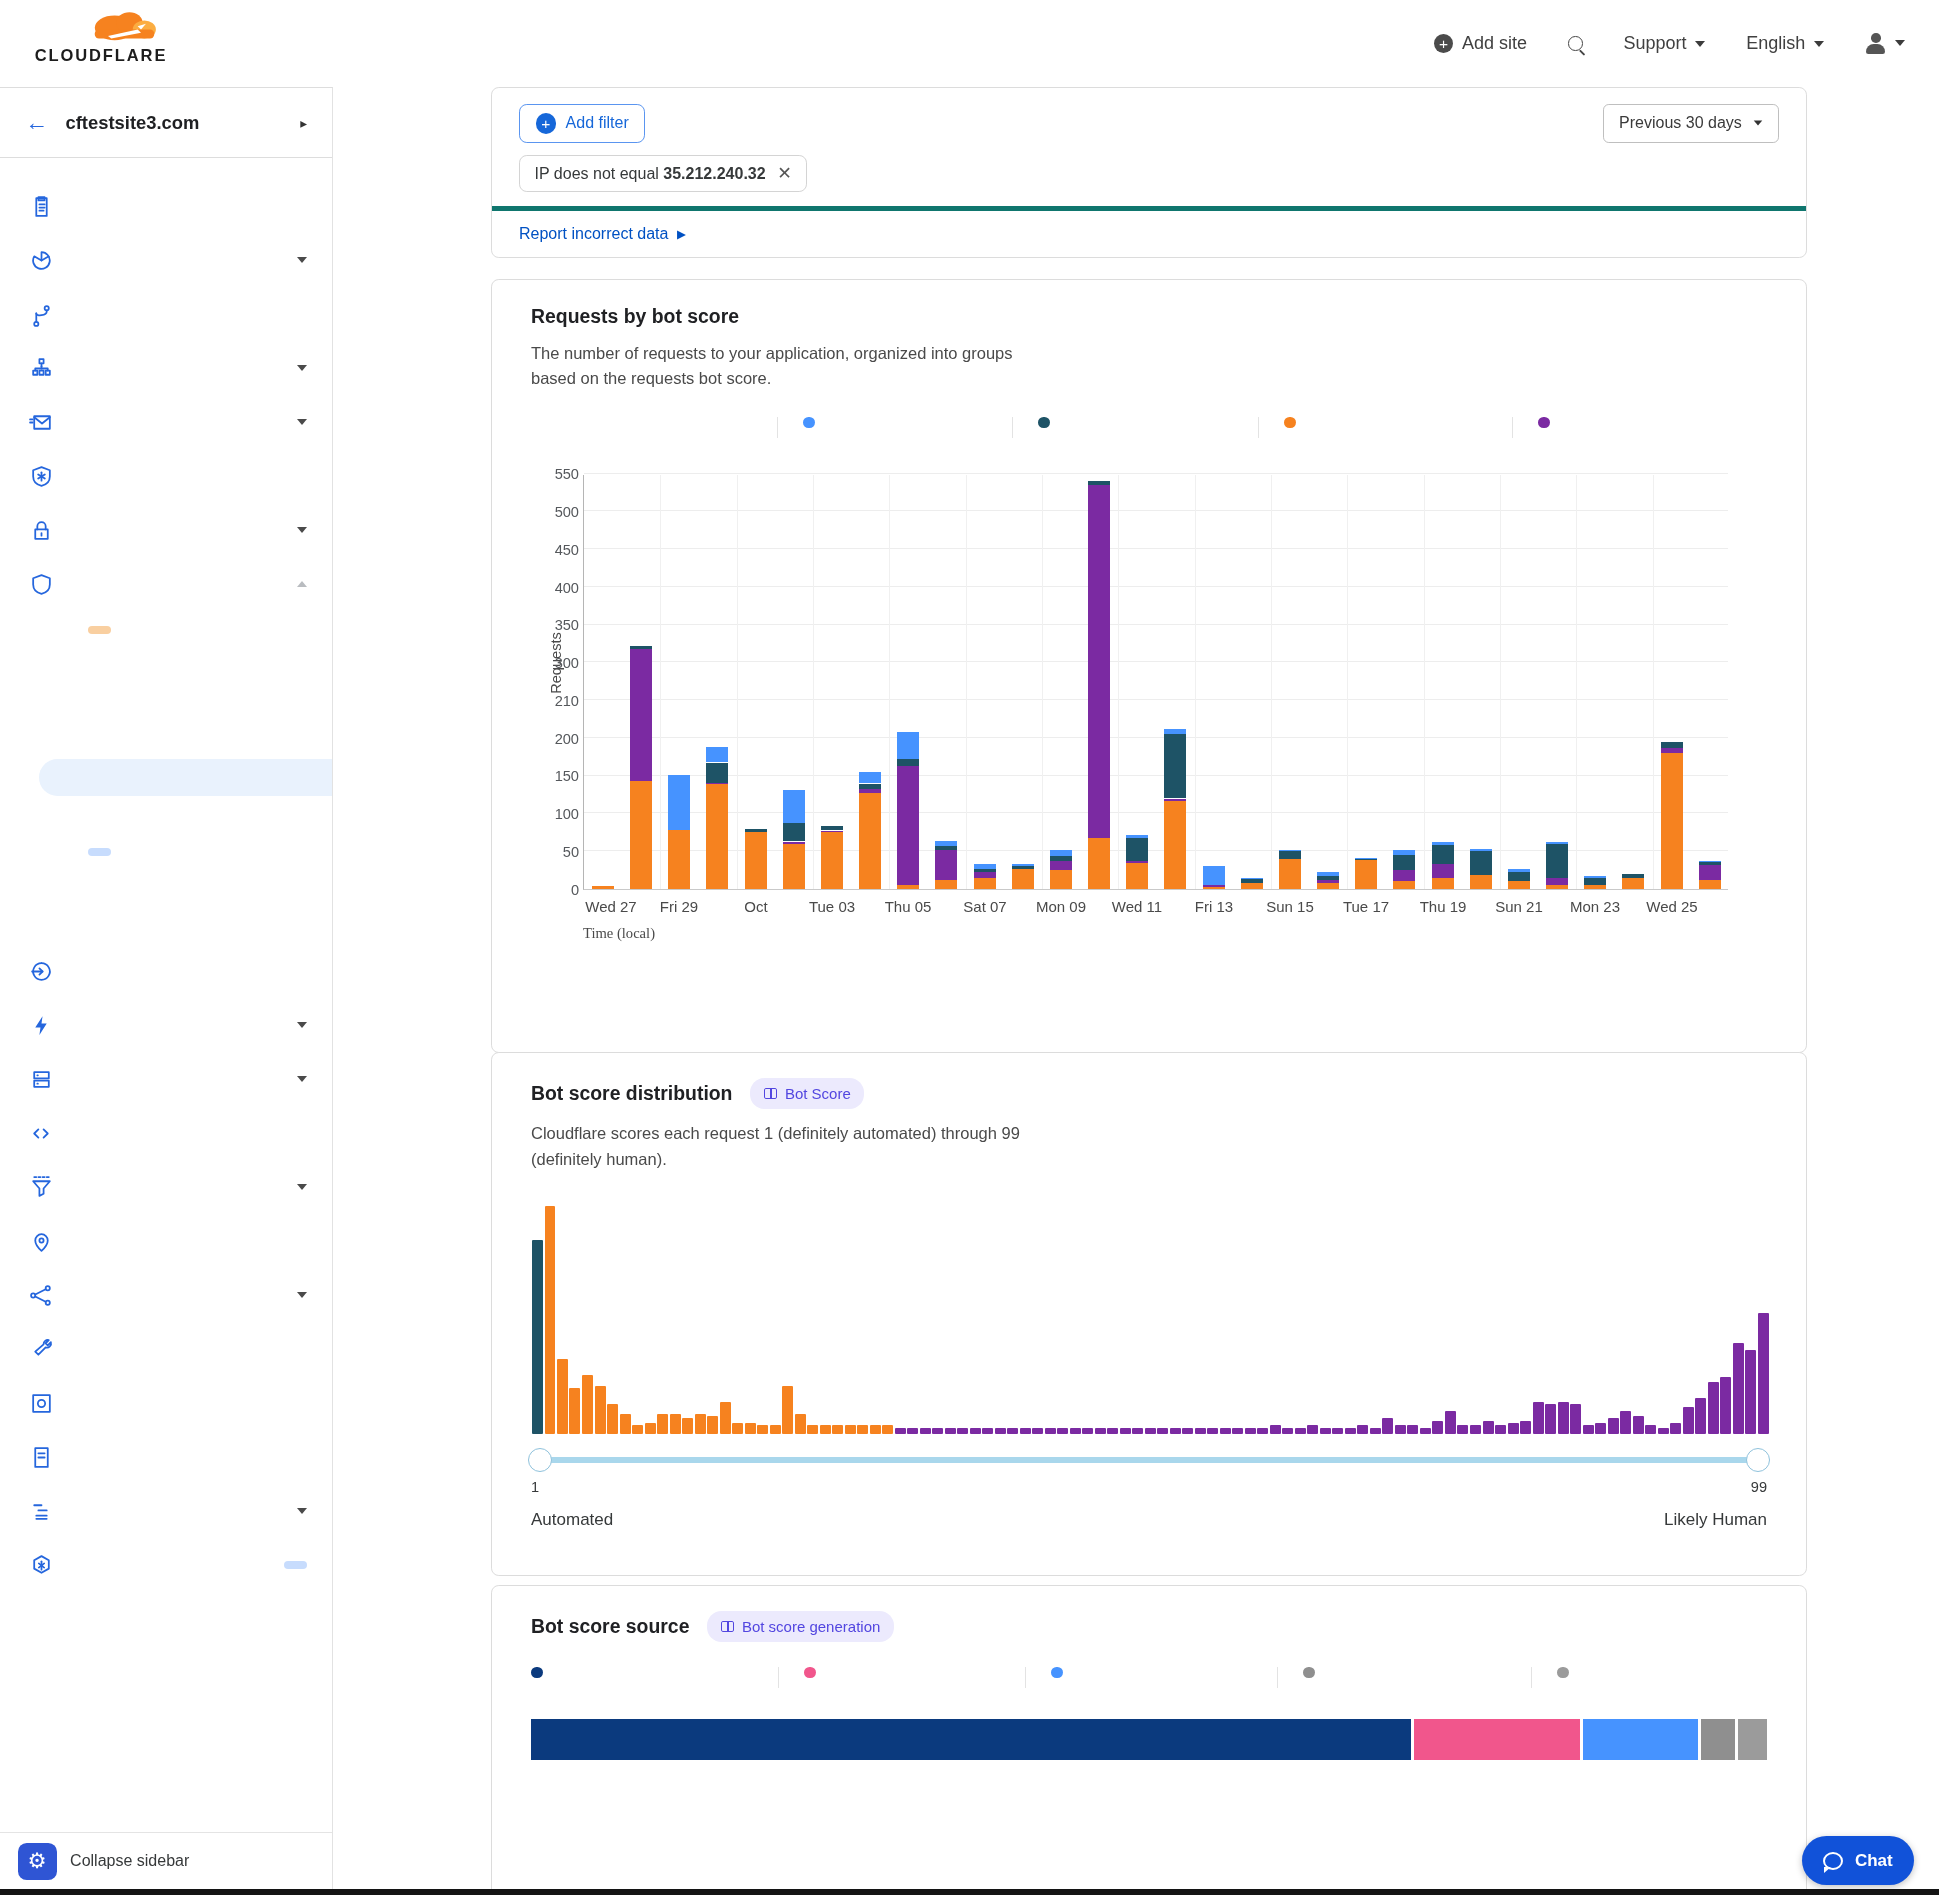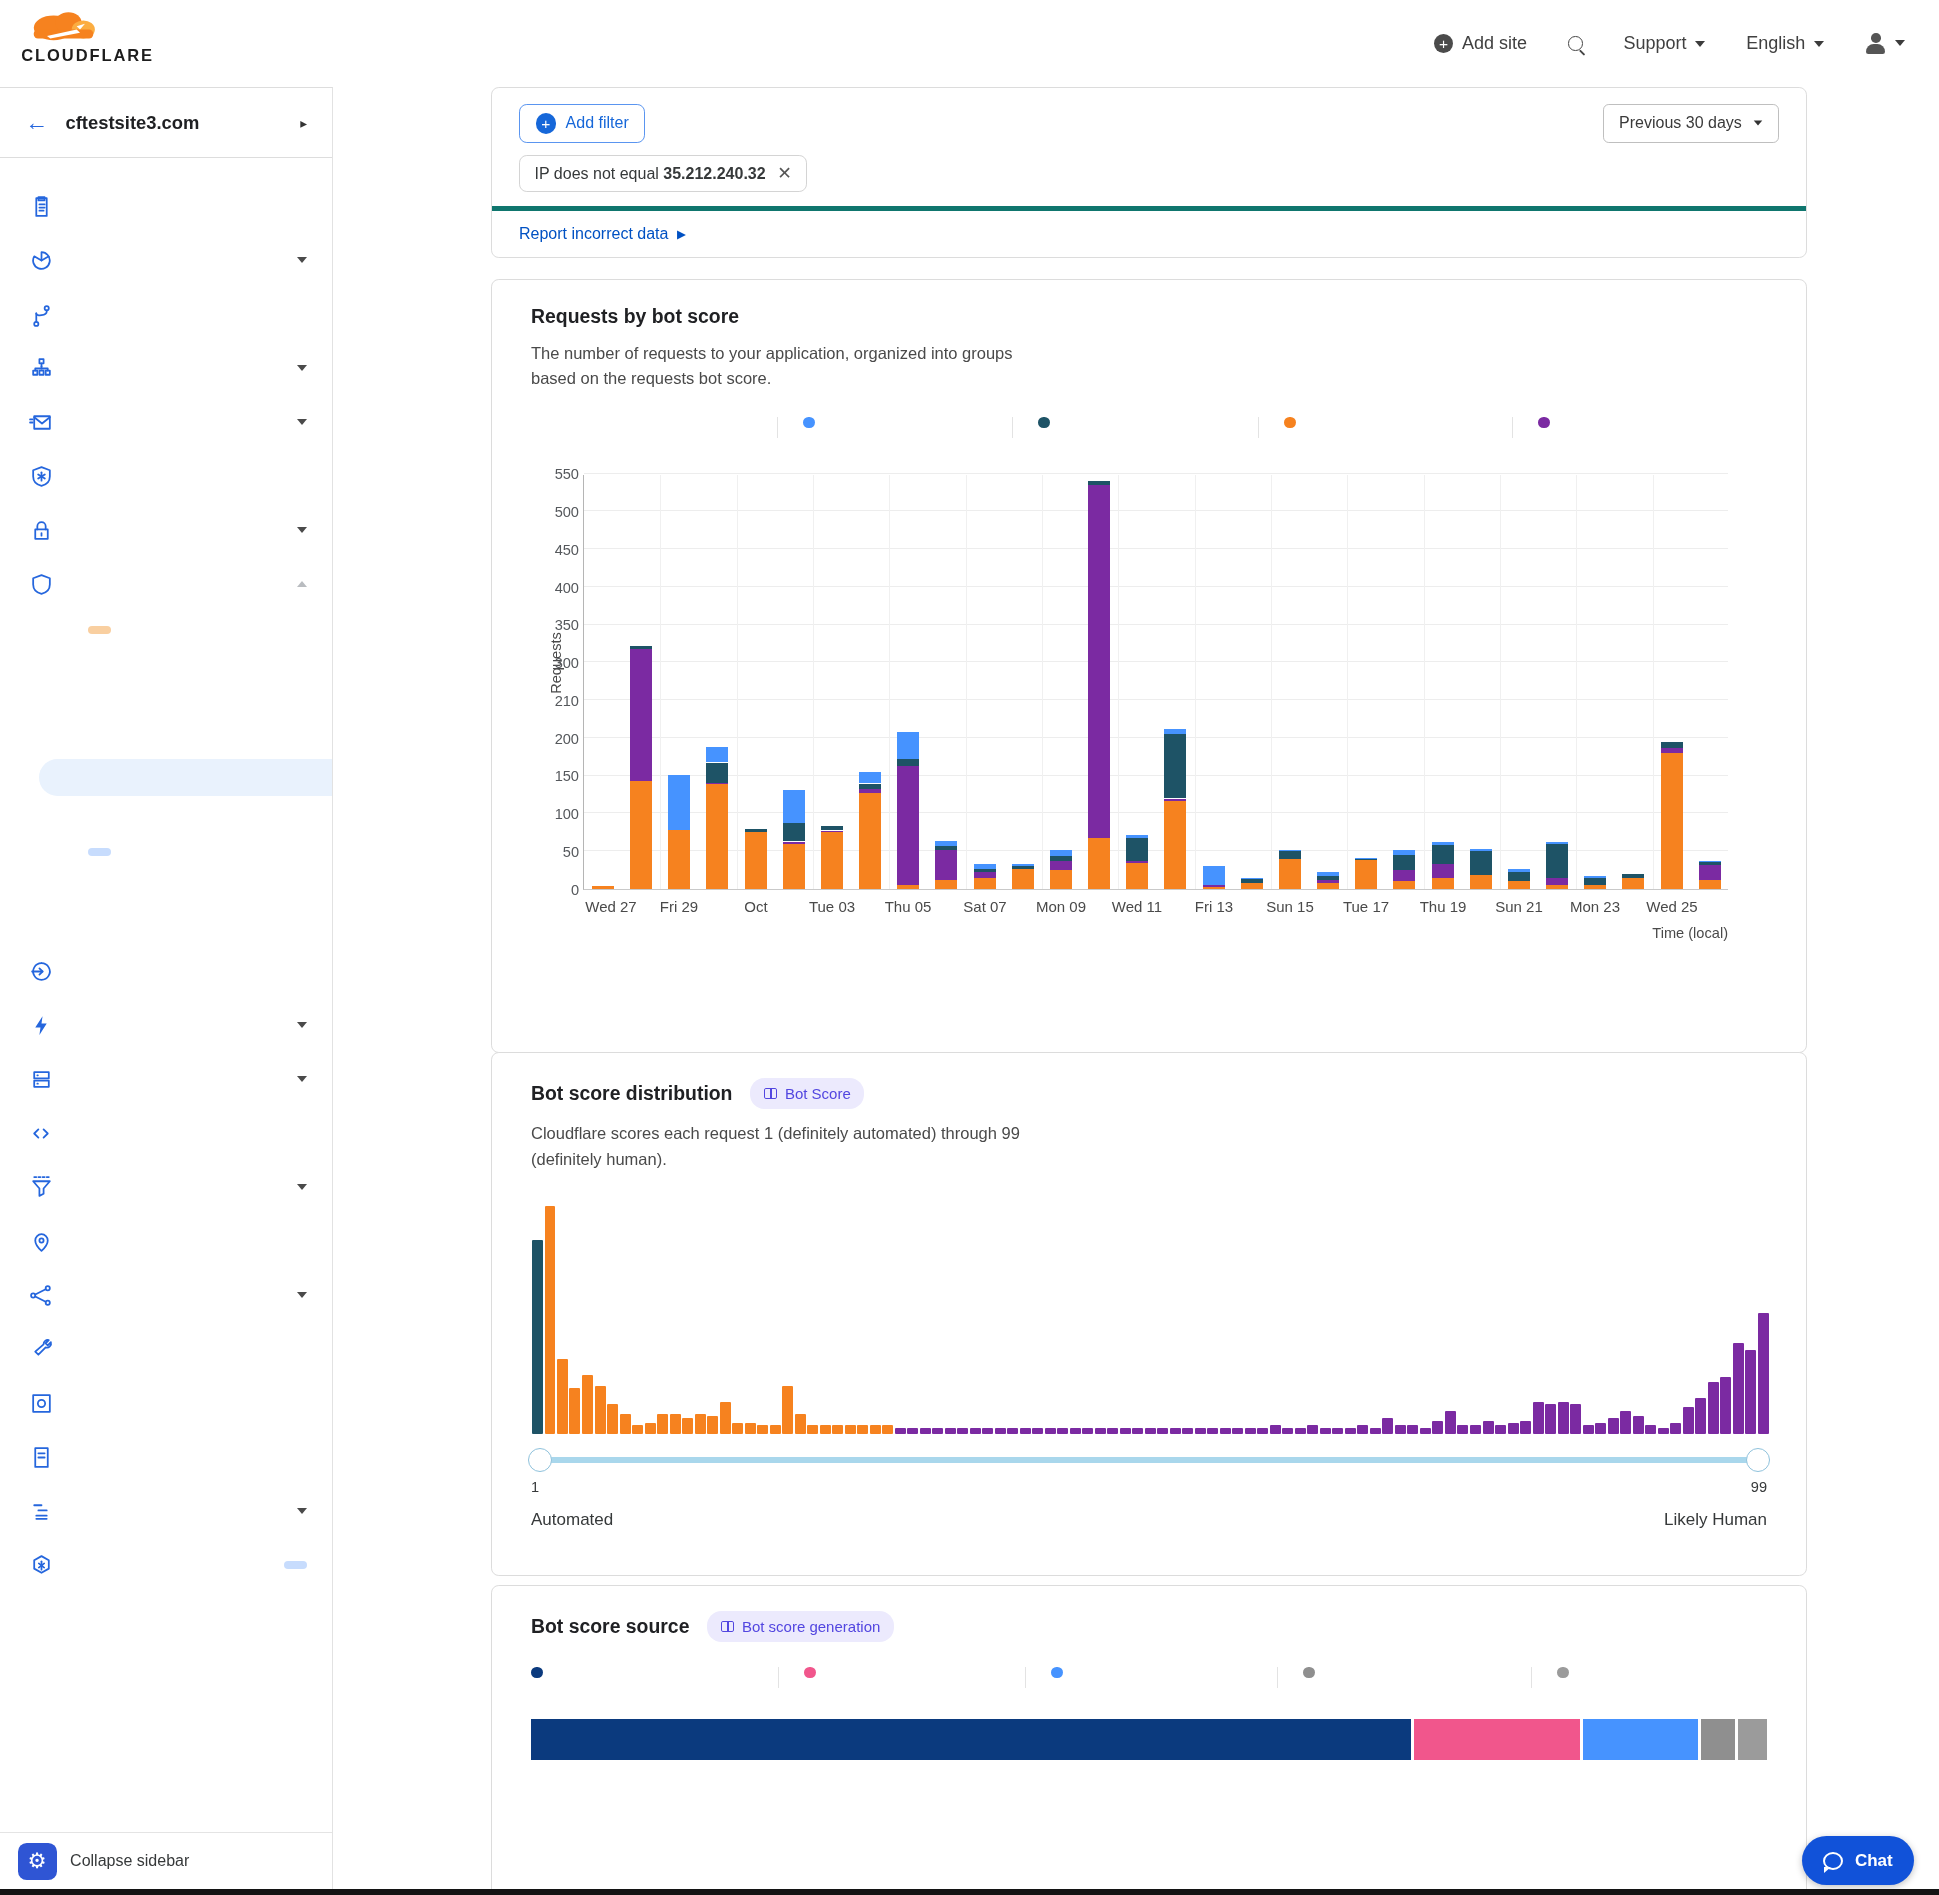--- a/index.html
+++ b/index.html
@@ -1,21 +1,21 @@
 <!DOCTYPE html>
 <html><head>
 <meta charset="utf-8">
 <style>
   * { margin:0; padding:0; box-sizing:border-box; }
   html,body { width:1940px; height:1895px; overflow:hidden; background:#fff;
     font-family:"Liberation Sans", sans-serif; color:#36393a; }
 
   
   .topbar { position:absolute; top:0; left:0; width:1940px; height:87px; background:#fff; z-index:6; }
-  .logo { position:absolute; left:21.3px; top:7.8px; width:146px; text-align:left; }
+  .logo { position:absolute; left:21.3px; top:7.8px; width:146px; text-align:right; }
   .logo-word { font-size:16.5px; font-weight:bold; letter-spacing:1.9px; color:#1d1d1d; margin-top:1px; }
   .topbar-right { position:absolute; right:35px; top:0; height:87px; display:flex; align-items:center; gap:41px; font-size:18px; color:#404040; }
   .tb-item { display:flex; align-items:center; gap:8.7px; cursor:pointer; }
   .caret { width:0; height:0; border-left:5.8px solid transparent; border-right:5.8px solid transparent; border-top:6.8px solid #3c3c3c; display:inline-block; }
   .plus-circle { width:19.4px; height:19.4px; border-radius:50%; background:#4b4b4b; color:#fff; display:inline-flex; align-items:center; justify-content:center; font-size:15.5px; line-height:1; }
   .plus-circle.blue { background:#1667d9; width:20.4px; height:20.4px; }
   .search-glass { position:relative; width:14.6px; height:14.6px; border:1.9px solid #464646; border-radius:50%; display:inline-block; }
   .search-glass::after { content:""; position:absolute; width:2.4px; height:6.8px; background:#464646; left:11.6px; top:11.6px; transform:rotate(-45deg); border-radius:1.9px; }
   .person { position:relative; width:21.3px; height:21.3px; display:inline-block; }
   .person::before { content:""; position:absolute; left:5.8px; top:0; width:9.7px; height:9.7px; border-radius:50%; background:#555; }
@@ -81,21 +81,21 @@
 
   
   .chart-wrap { position:relative; margin-top:37px; height:485px; }
   .y-axis-label { position:absolute; left:-5.8px; top:180px; transform:rotate(-90deg); transform-origin:center; font-size:14.6px; color:#4a4a4a; }
   .plot { position:absolute; left:52px; top:0; width:1145px; height:415px; border-left:1px solid #b5b5b5; border-bottom:1px solid #c9c9c9; }
   .gridline-h { position:absolute; left:0; right:0; height:1px; background:#ededed; }
   .gridline-v { position:absolute; top:0; bottom:0; width:1px; background:#f0f0f0; }
   .ytick { position:absolute; width:45px; text-align:right; font-size:14.6px; color:#55585c; left:-50px; }
   .bar-seg { position:absolute; }
   .xtick { position:absolute; top:423px; transform:translateX(-50%); font-size:15px; color:#4a4a4a; white-space:nowrap; }
-  .x-axis-label { position:absolute; top:450px; left:52px; width:1145px; text-align:right; font-size:14.6px; color:#4a4a4a; }
+  .x-axis-label { position:absolute; top:450px; left:52px; width:1145px; text-align:left; font-size:14.6px; color:#4a4a4a;font-family:Liberation Serif, serif; }
 
   
   .hist { position:relative; margin-top:29px; height:233px; }
   .hist .hbar { position:absolute; bottom:0; width:10.7px; border-radius:1px; }
   .slider { position:relative; margin-top:13.6px; height:25px; }
   .slider-track { position:absolute; left:0; right:0; top:8.7px; height:6.8px; background:#a9d7ec; border-radius:3.9px; }
   .slider-handle { position:absolute; top:0; width:24px; height:24px; background:#fff; border:1.9px solid #8fc2dc; border-radius:50%; cursor:pointer; }
   .slider-handle.left { left:-2.9px; } .slider-handle.right { right:-2.9px; }
   .slider-nums { display:flex; justify-content:space-between; font-size:14.6px; color:#36393a; margin-top:5.8px; }
   .slider-words { display:flex; justify-content:space-between; font-size:17px; color:#36393a; margin-top:15.5px; }

